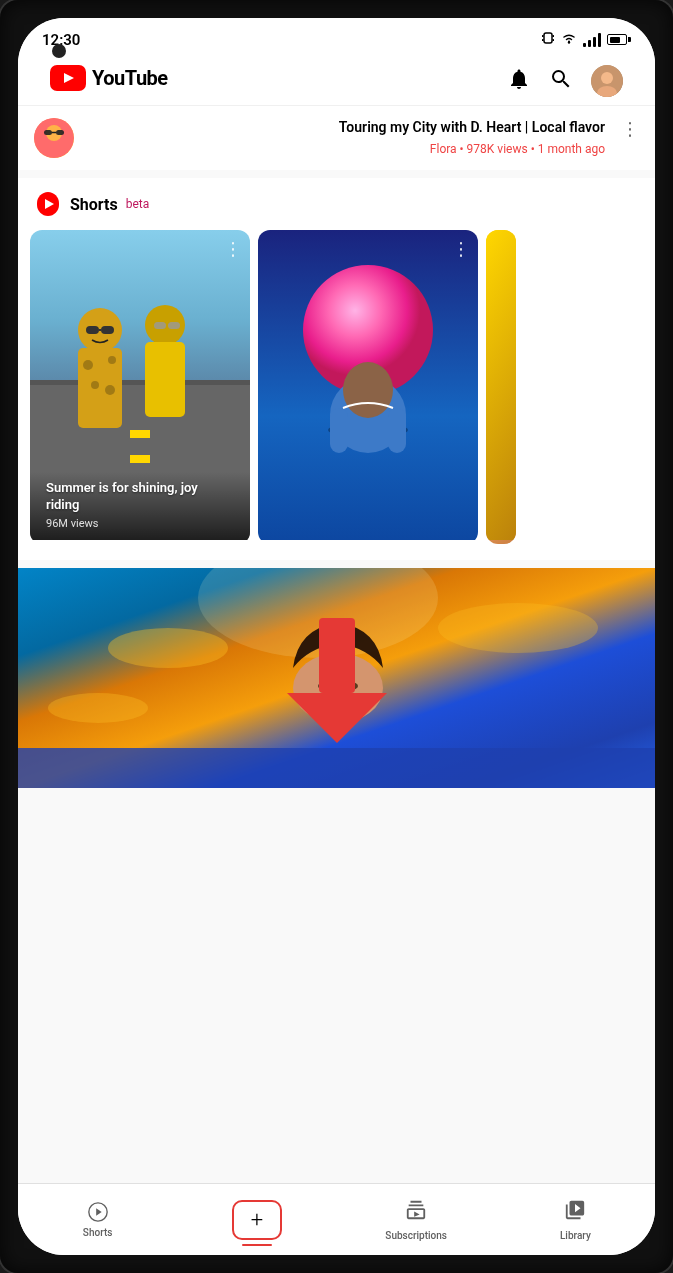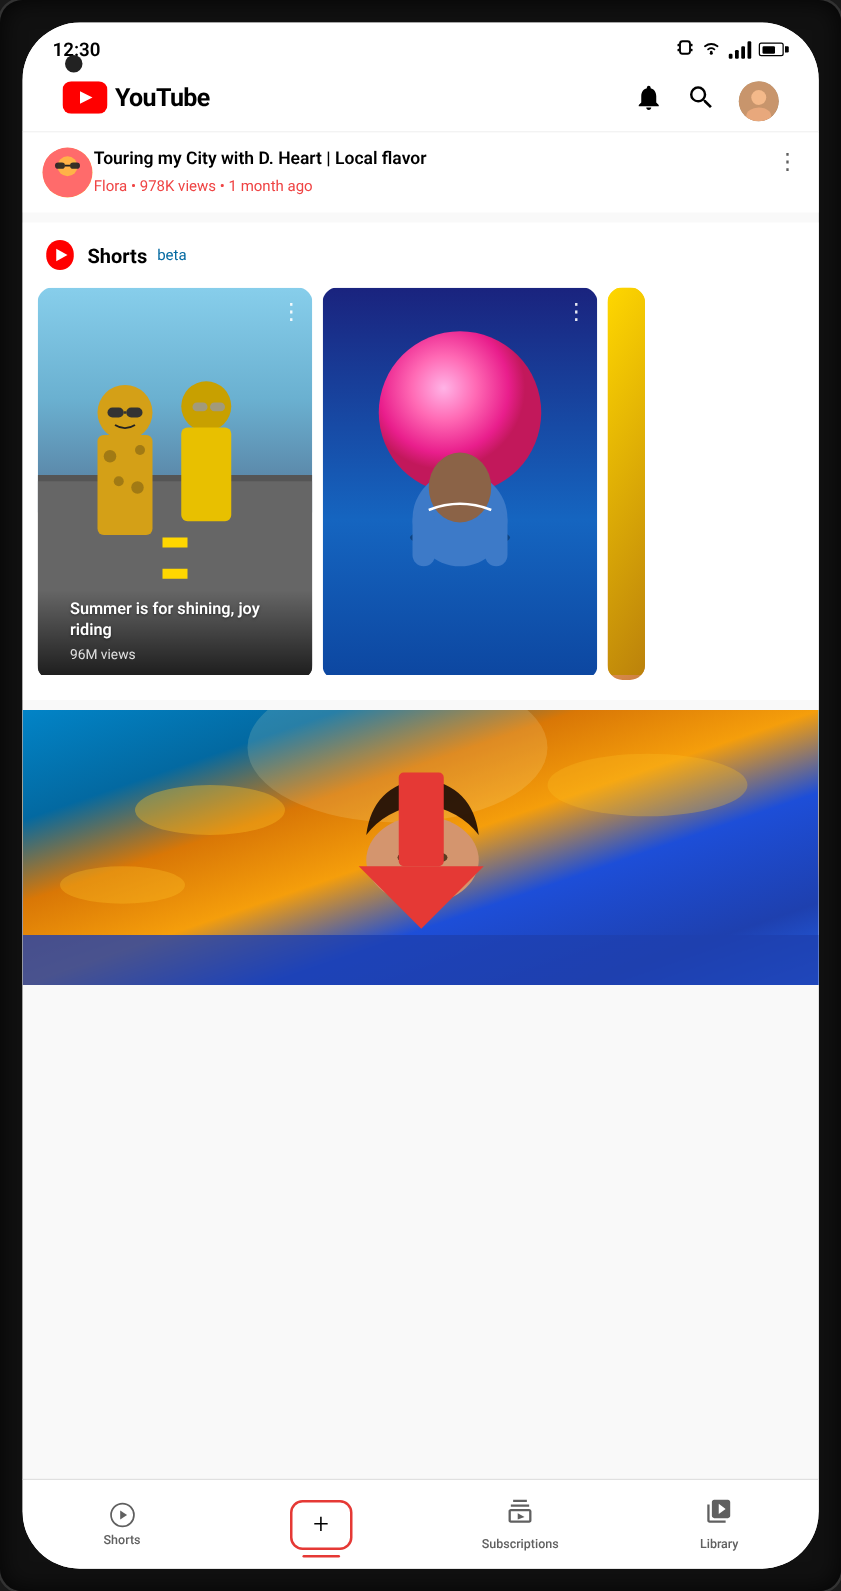--- a/index.html
+++ b/index.html
@@ -150,22 +150,23 @@
       font-size: 12px;
       font-weight: 600;
       padding: 2px 5px;
       border-radius: 3px;
     }
 
     .video-info {
       background: #fff;
       padding: 12px 16px;
       display: flex;
-      gap: 1px;
+      gap: 16px;
       align-items: flex-start;
+      text-align: right;
     }
 
     .channel-avatar {
       width: 40px;
       height: 40px;
       border-radius: 50%;
       flex-shrink: 0;
       overflow: hidden;
       background: linear-gradient(135deg, #ff6b6b, #ffd93d);
       display: flex;
@@ -216,21 +217,21 @@
     }
 
     .shorts-title {
       font-size: 16px;
       font-weight: 700;
       color: #000;
     }
 
     .shorts-beta {
       font-size: 12px;
-      color: #0369a1;
+      color: #be185d;
       font-weight: 400;
     }
 
     .shorts-scroll {
       display: flex;
       gap: 8px;
       padding: 0 12px;
       overflow-x: auto;
     }
 
@@ -264,21 +265,21 @@
       color: rgba(255,255,255,0.9);
       font-size: 18px;
       cursor: pointer;
     }
 
     .short-info {
       position: absolute;
       bottom: 0;
       left: 0;
       right: 0;
-      padding: 8px 26px 10px;
+      padding: 8px 16px 10px;
       background: linear-gradient(to top, rgba(0,0,0,0.7) 0%, transparent 100%);
       color: #fff;
     }
 
     .short-caption {
       font-size: 13px;
       font-weight: 600;
       line-height: 1.3;
       margin-bottom: 3px;
       text-shadow: 0 1px 2px rgba(0,0,0,0.5);

